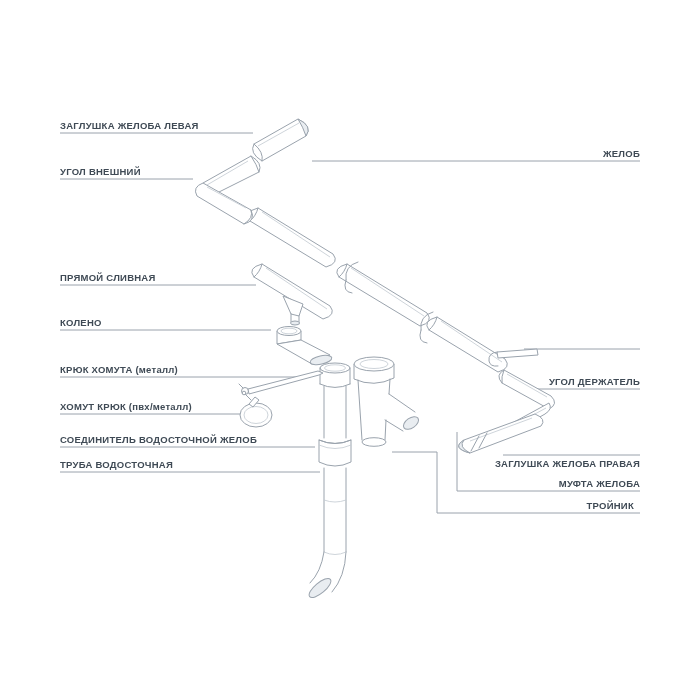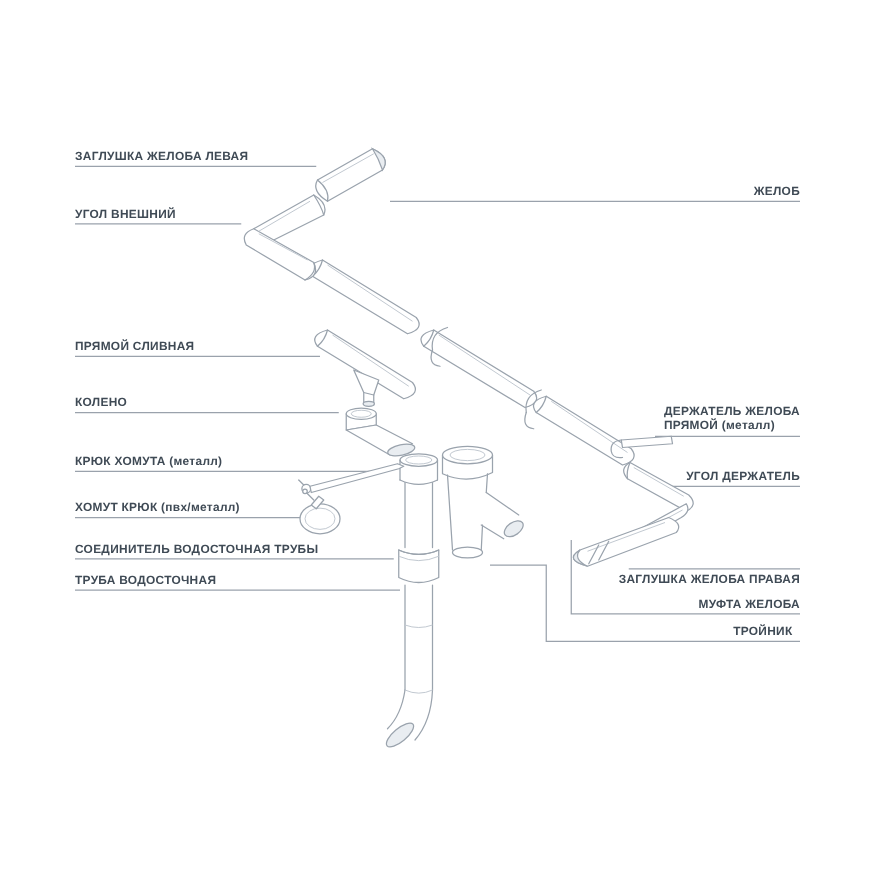--- a/index.html
+++ b/index.html
@@ -204,33 +204,29 @@
   <div class="label" style="left:60px;top:317px">
     <span>КОЛЕНО</span>
   </div>
   <div class="label" style="left:60px;top:364px">
     <span>КРЮК ХОМУТА (металл)</span>
   </div>
   <div class="label" style="left:60px;top:401px">
     <span>ХОМУТ КРЮК (пвх/металл)</span>
   </div>
   <div class="label" style="left:60px;top:434px">
-    <span>СОЕДИНИТЕЛЬ ВОДОСТОЧНАЯ ТРУБЫ</span>
+    <span>СОЕДИНИТЕЛЬ ВОДОСТОЧНОЙ ЖЕЛОБ</span>
   </div>
   <div class="label" style="left:60px;top:459px">
     <span>ТРУБА ВОДОСТОЧНАЯ</span>
   </div>
 
   <div class="label right" style="right:60px;top:148px">
     <span>ЖЕЛОБ</span>
   </div>
-  <div class="label right" style="right:60px;top:324px">
-    <div>ДЕРЖАТЕЛЬ ЖЕЛОБА</div>
-    <div>ПРЯМОЙ (металл)</div>
-  </div>
   <div class="label right" style="right:60px;top:376px">
     <span>УГОЛ ДЕРЖАТЕЛЬ</span>
   </div>
   <div class="label right" style="right:60px;top:458px">
     <span>ЗАГЛУШКА ЖЕЛОБА ПРАВАЯ</span>
   </div>
   <div class="label right" style="right:60px;top:478px">
     <span>МУФТА ЖЕЛОБА</span>
   </div>
   <div class="label right" style="right:66px;top:500px">

